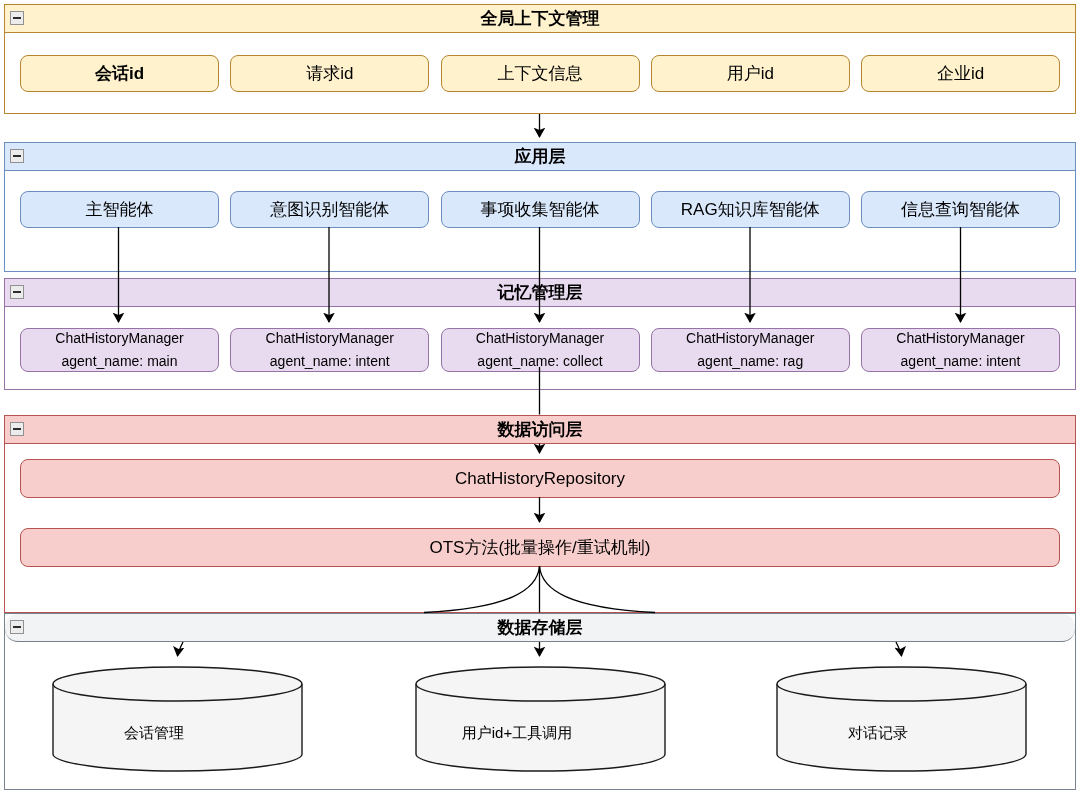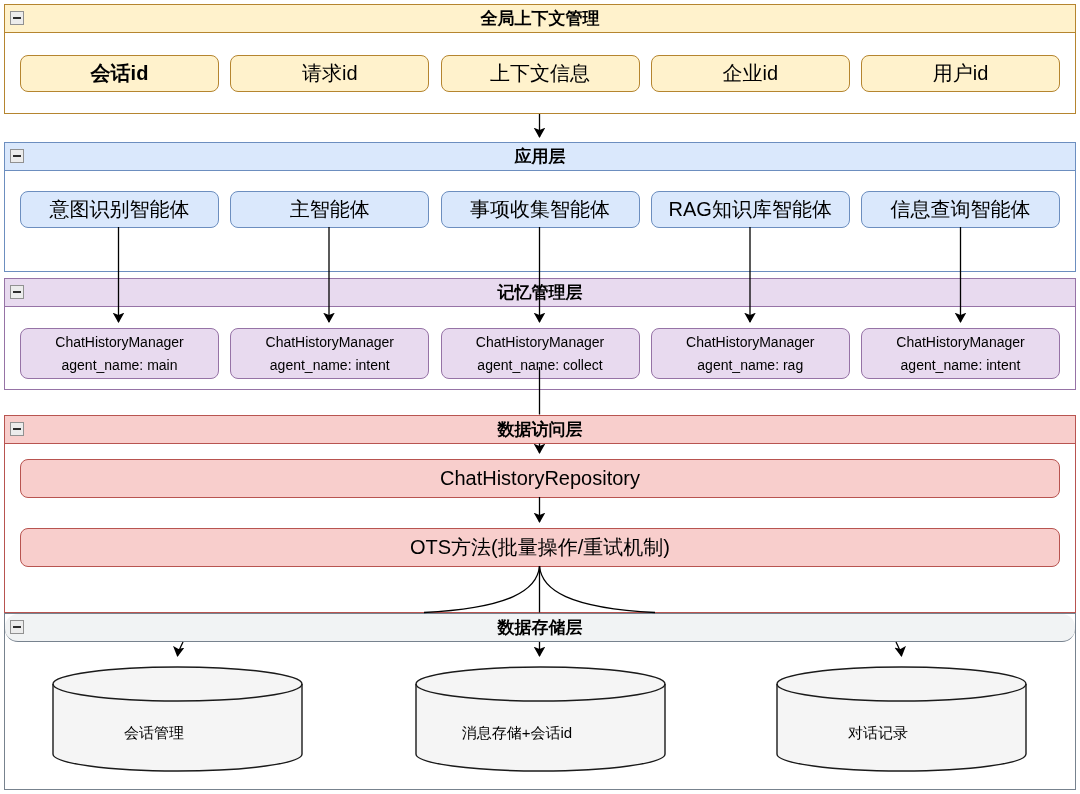--- a/index.html
+++ b/index.html
@@ -8,23 +8,23 @@
 
   .lane{position:absolute;left:4px;width:1072px;box-sizing:border-box;background:#fff;}
   .lane-header{position:relative;height:28px;display:flex;align-items:center;justify-content:center;
                font-size:17px;font-weight:bold;box-sizing:border-box;}
   .collapse{position:absolute;left:5px;top:6px;width:14px;height:14px;background:#ececec;
             border:1px solid #919191;box-sizing:border-box;display:flex;align-items:center;justify-content:center;}
   .collapse::after{content:"";width:8px;height:2px;background:#2d2d2d;}
 
   .row{position:absolute;left:15px;right:15px;display:flex;justify-content:space-between;}
   .node{width:199px;height:37px;border-radius:8px;display:flex;flex-direction:column;
-        align-items:center;justify-content:center;font-size:20px;box-sizing:border-box;text-align:center;}
+        align-items:center;justify-content:center;font-size:17px;box-sizing:border-box;text-align:center;}
   .node.wide{width:100%;height:39px;}
-  .node.two-line{height:51px;font-size:14px;line-height:17px;gap:6px;}
+  .node.two-line{height:44px;font-size:14px;line-height:17px;gap:6px;}
   .bold{font-weight:bold;}
 
   
   .lane-yellow{border:1px solid #b5852f;}
   .lane-yellow .lane-header{background:#FFF2CC;border-bottom:1px solid #b5852f;}
   .node-yellow{background:#FFF2CC;border:1px solid #b5852f;}
 
   .lane-blue{border:1px solid #6C8EBF;}
   .lane-blue .lane-header{background:#DAE8FC;border-bottom:1px solid #6C8EBF;}
   .node-blue{background:#DAE8FC;border:1px solid #6C8EBF;}
@@ -72,39 +72,39 @@
     <div class="node node-yellow bold">
         <span>会话id</span>
       </div>
     <div class="node node-yellow">
         <span>请求id</span>
       </div>
     <div class="node node-yellow">
         <span>上下文信息</span>
       </div>
     <div class="node node-yellow">
+        <span>用户id</span>
+      </div>
+    <div class="node node-yellow">
         <span>企业id</span>
       </div>
-    <div class="node node-yellow">
-        <span>用户id</span>
-      </div>
   </div>
 </div>
 
 <div class="lane lane-blue" id="lane-app">
   <div class="lane-header">
     <span class="collapse"></span>
     <span>应用层</span>
   </div>
   <div class="row">
     <div class="node node-blue">
+        <span>主智能体</span>
+      </div>
+    <div class="node node-blue">
         <span>意图识别智能体</span>
-      </div>
-    <div class="node node-blue">
-        <span>主智能体</span>
       </div>
     <div class="node node-blue">
         <span>事项收集智能体</span>
       </div>
     <div class="node node-blue">
         <span>RAG知识库智能体</span>
       </div>
     <div class="node node-blue">
         <span>信息查询智能体</span>
       </div>
@@ -169,21 +169,21 @@
       <path d="M1,18 A124.5,17 0 0 0 250,18" fill="none" stroke="#1A1A1A" stroke-width="1.4"></path>
     </svg>
     <div class="cyl-label">会话管理</div>
   </div>
 
   <div class="cylinder" id="cyl-1">
     <svg width="251" height="106" viewBox="0 0 251 106">
       <path d="M1,18 A124.5,17 0 0 1 250,18 L250,88 A124.5,17 0 0 1 1,88 Z" fill="#F5F5F5" stroke="#1A1A1A" stroke-width="1.4"></path>
       <path d="M1,18 A124.5,17 0 0 0 250,18" fill="none" stroke="#1A1A1A" stroke-width="1.4"></path>
     </svg>
-    <div class="cyl-label">消息存储+会话id</div>
+    <div class="cyl-label">用户id+工具调用</div>
   </div>
 
   <div class="cylinder" id="cyl-2">
     <svg width="251" height="106" viewBox="0 0 251 106">
       <path d="M1,18 A124.5,17 0 0 1 250,18 L250,88 A124.5,17 0 0 1 1,88 Z" fill="#F5F5F5" stroke="#1A1A1A" stroke-width="1.4"></path>
       <path d="M1,18 A124.5,17 0 0 0 250,18" fill="none" stroke="#1A1A1A" stroke-width="1.4"></path>
     </svg>
     <div class="cyl-label">对话记录</div>
   </div>
 </div>

